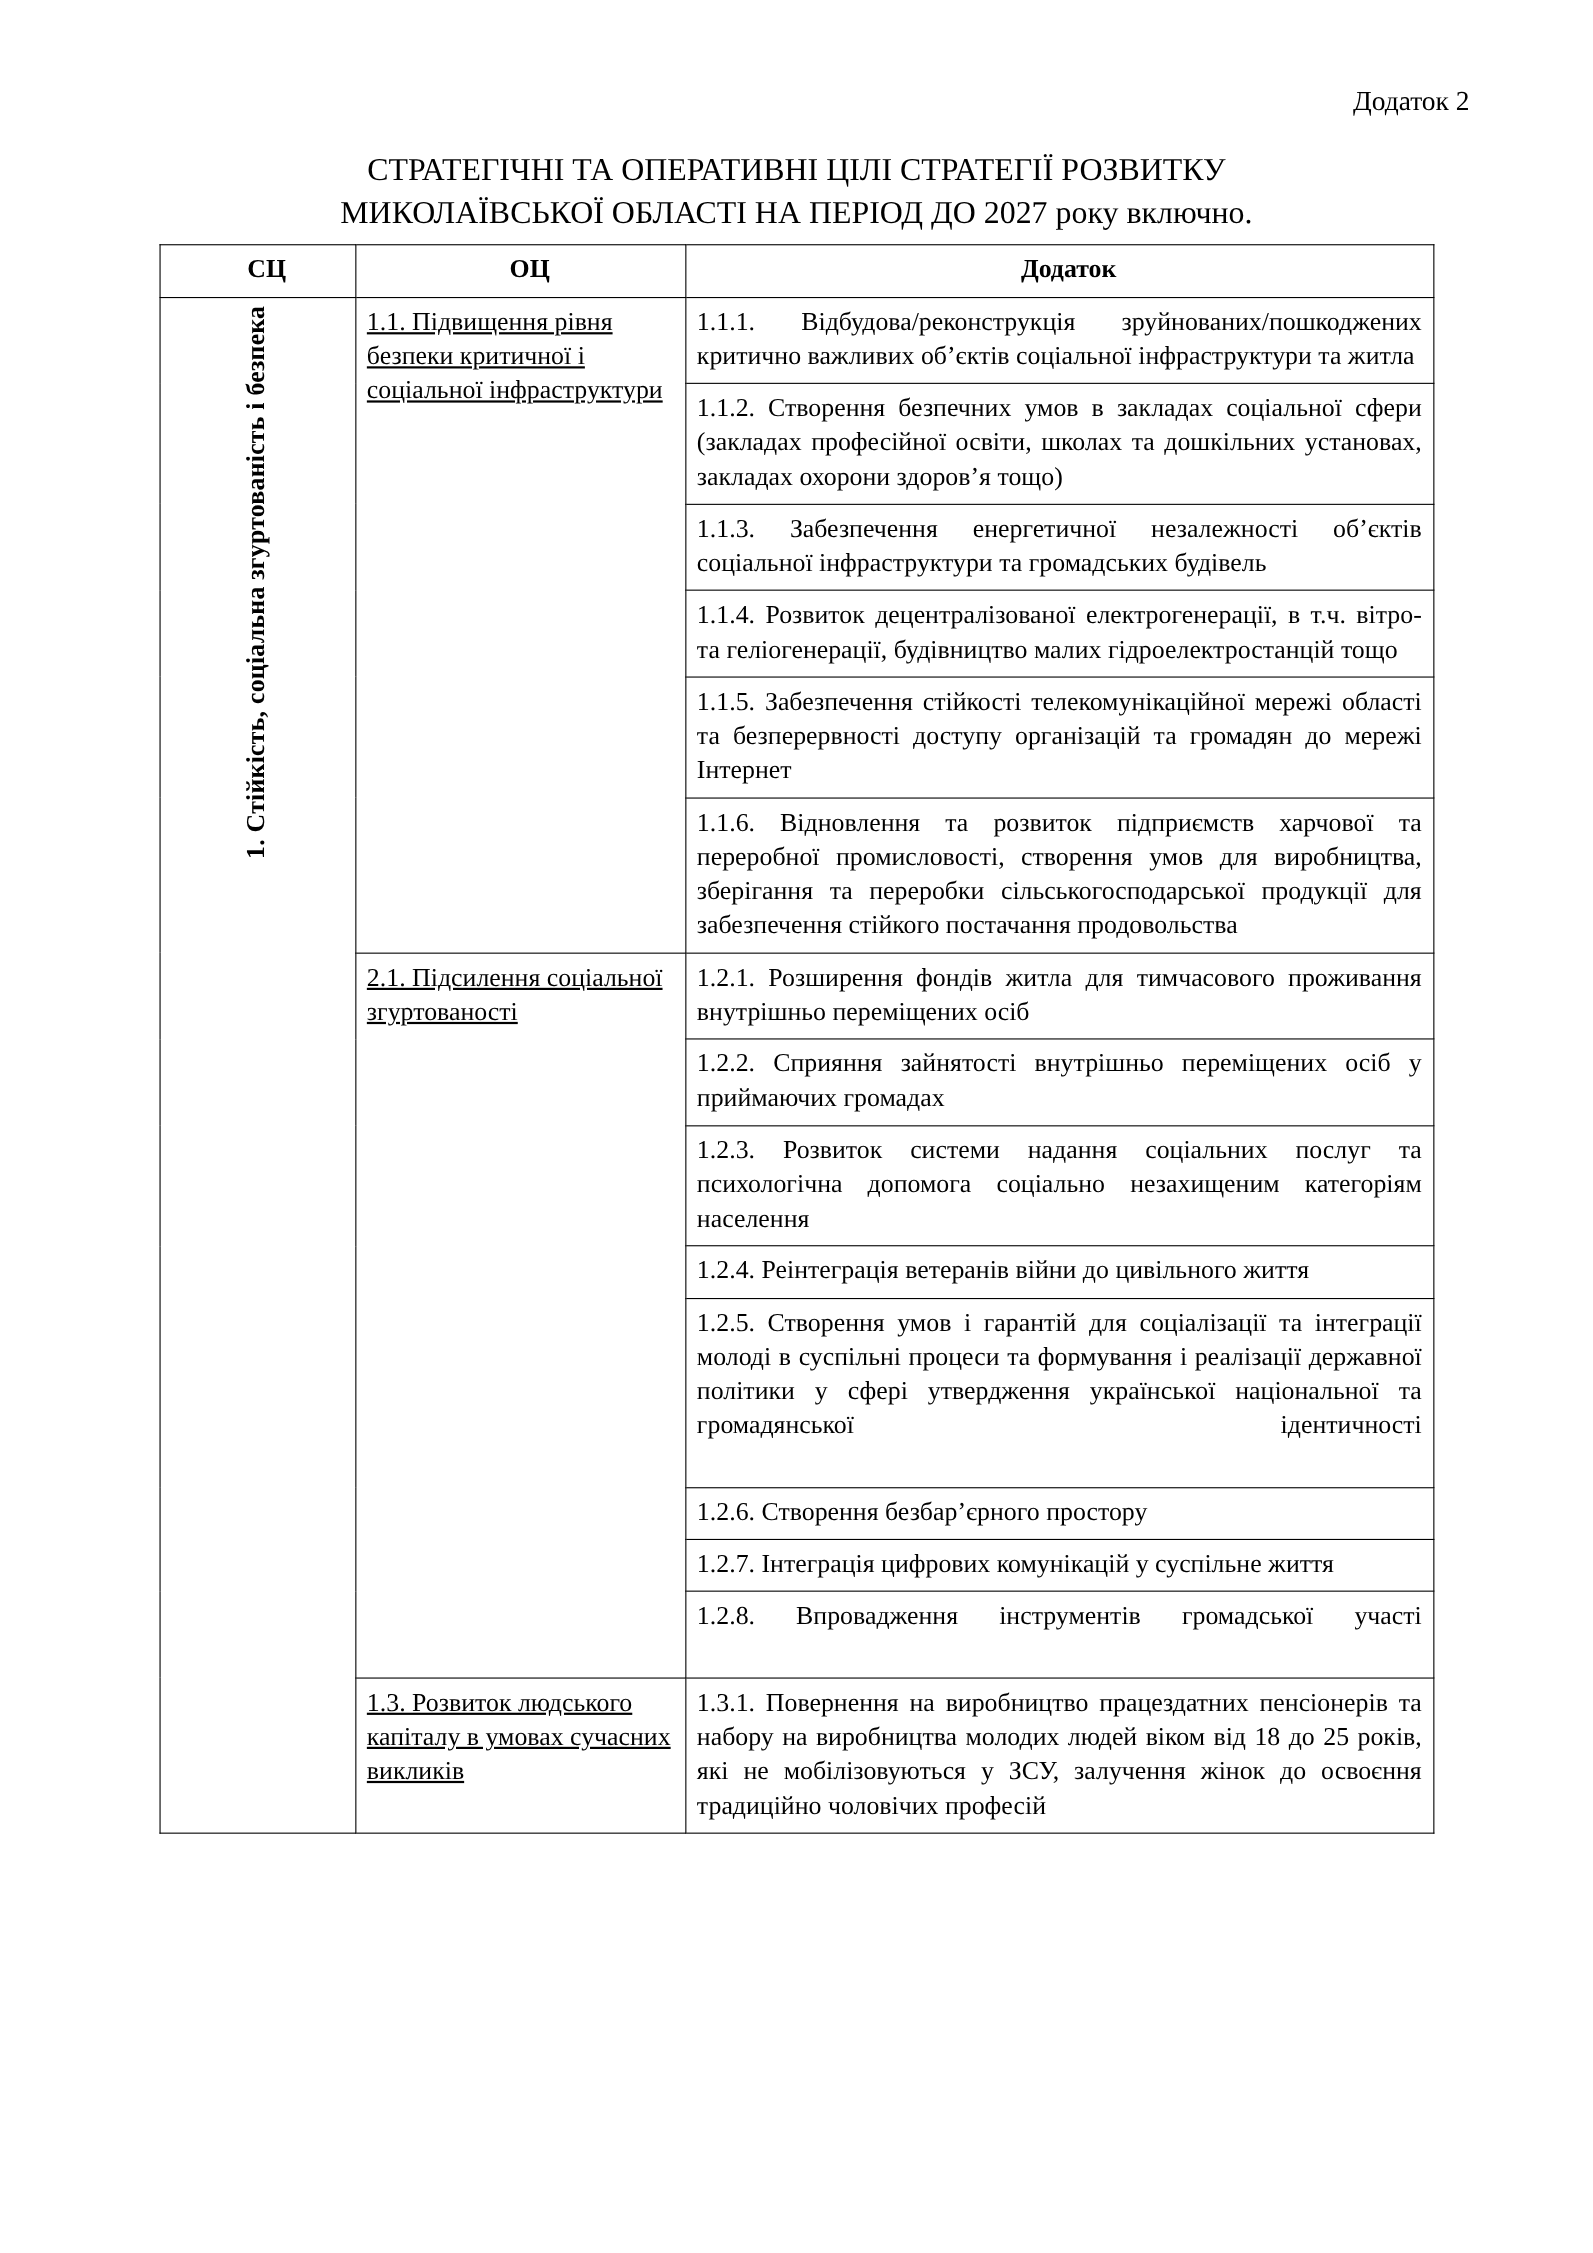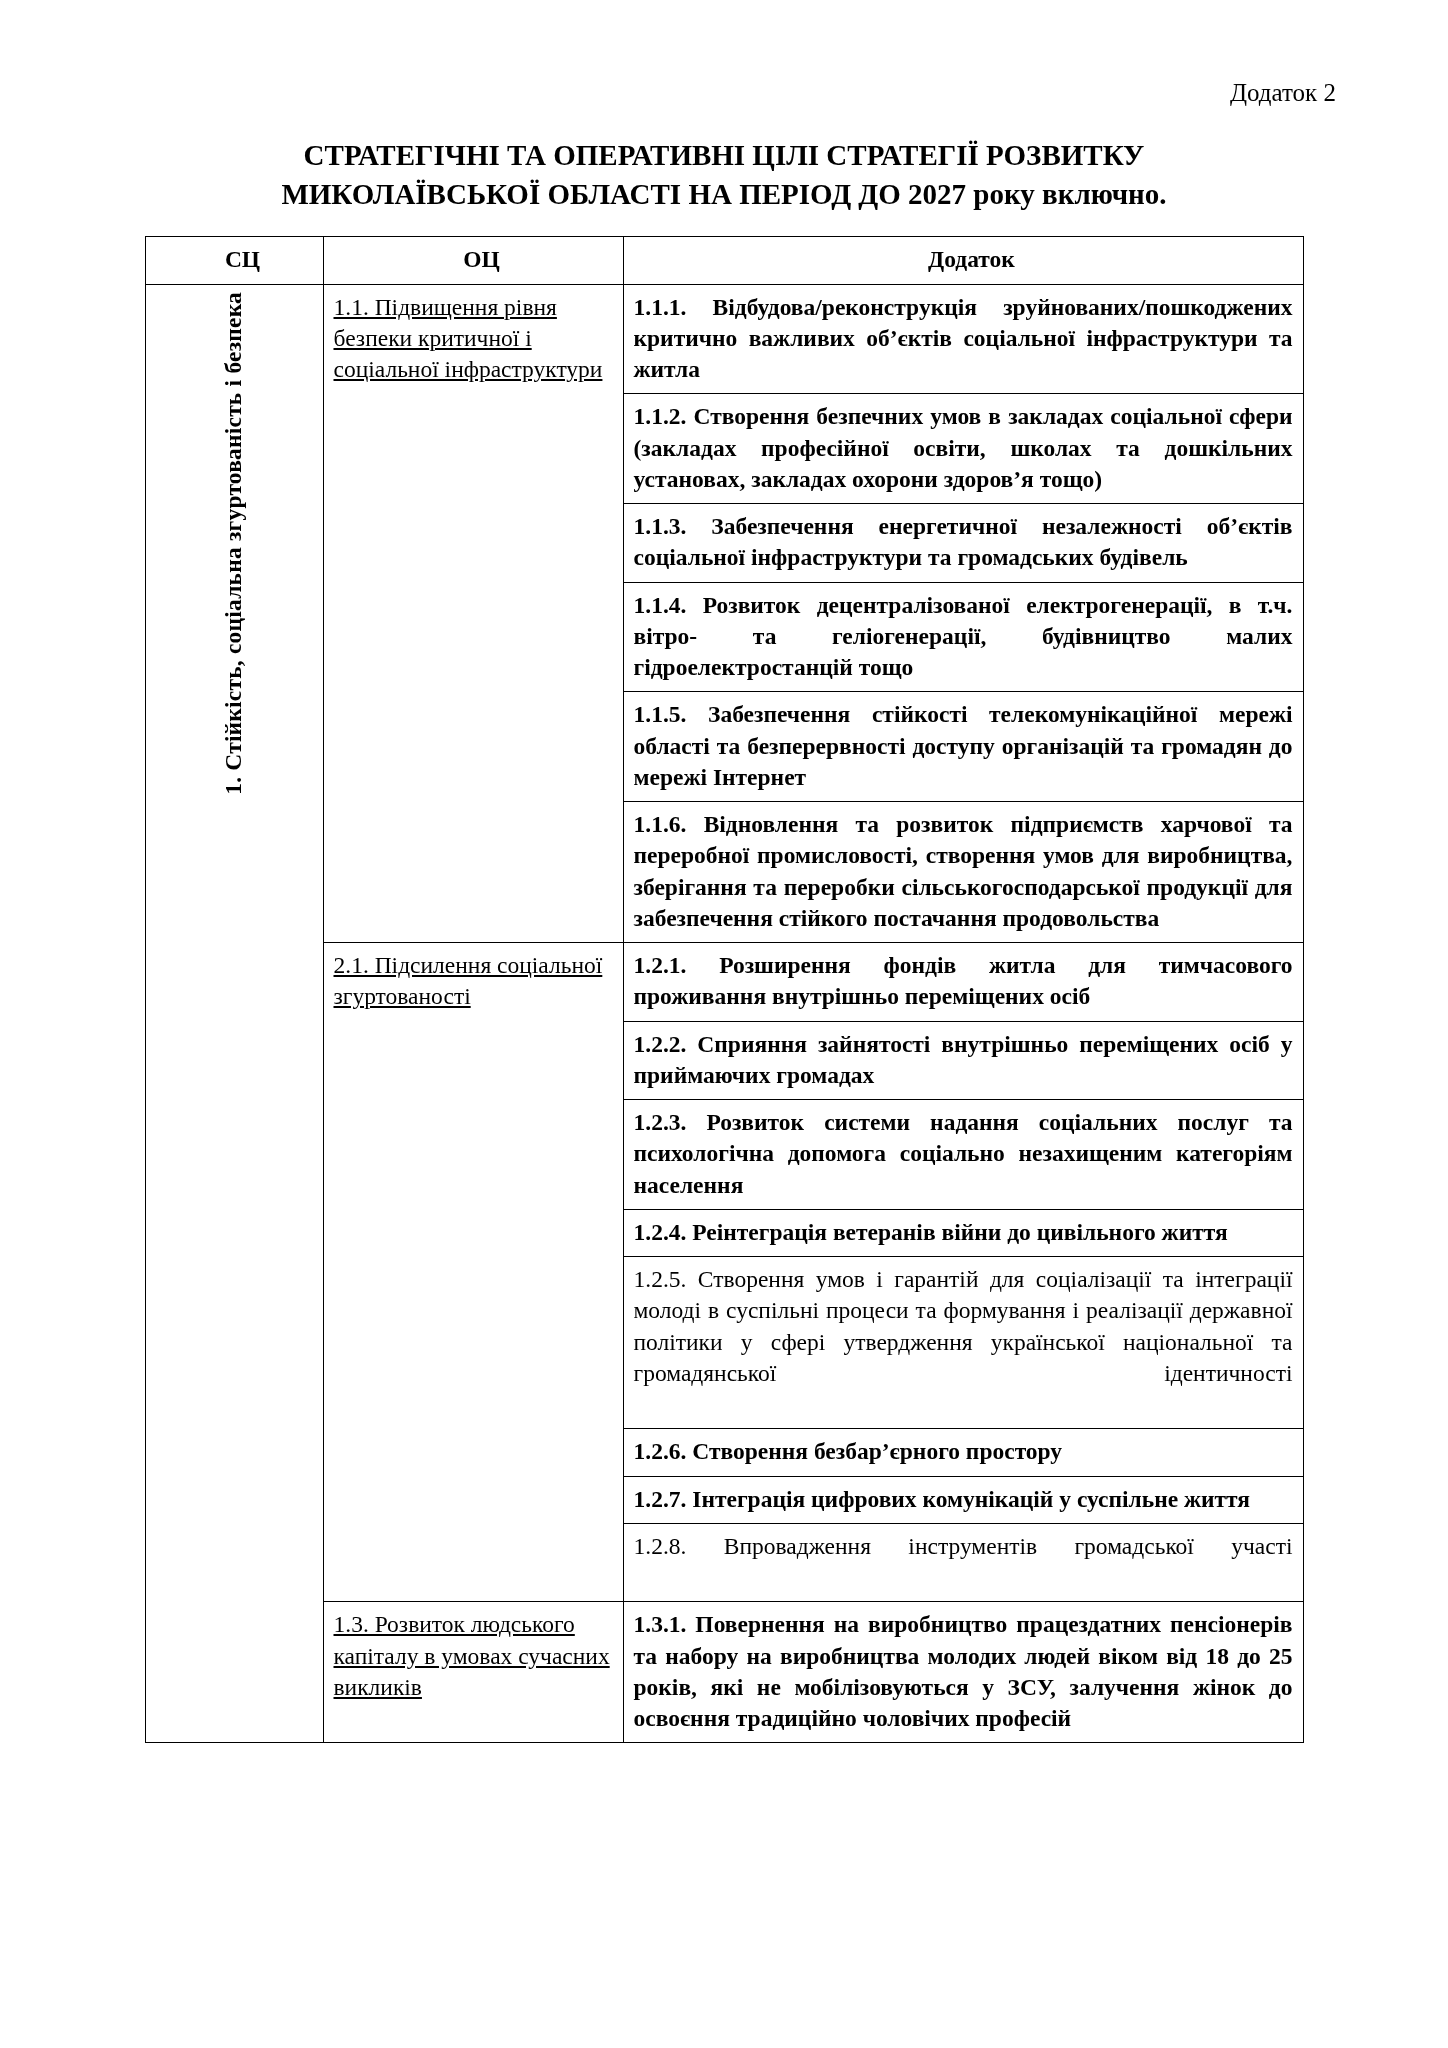--- a/index.html
+++ b/index.html
@@ -22,25 +22,25 @@
     position: relative;
   }
   .appendix-label {
     text-align: right;
     font-size: 25px;
     padding-right: 48px;
     line-height: 1.2;
   }
   .doc-title {
     text-align: center;
-    font-weight: bold;
+    font-weight: normal;
     font-size: 29px;
     line-height: 1.35;
     margin-top: 28px;
-    margin-bottom: 22px;
+    margin-bottom: 8px;
     padding: 0 50px;
   }
   table.main {
     border-collapse: collapse;
     width: 1158px;
     margin: 0 auto;
     table-layout: fixed;
   }
   table.main td, table.main th {
     border: 1.5px solid #000000;
@@ -75,21 +75,20 @@
     letter-spacing: 0.2px;
   }
   .oc-cell {
     vertical-align: top;
     line-height: 1.4;
     text-decoration: underline;
   }
   .task-just {
     text-align: justify;
     text-align-last: left;
-    font-weight: bold;
   }
   .task-spread {
     text-align: justify;
   }
   .task-spread::after {
     content: "";
     display: inline-block;
     width: 100%;
   }
 </style>

